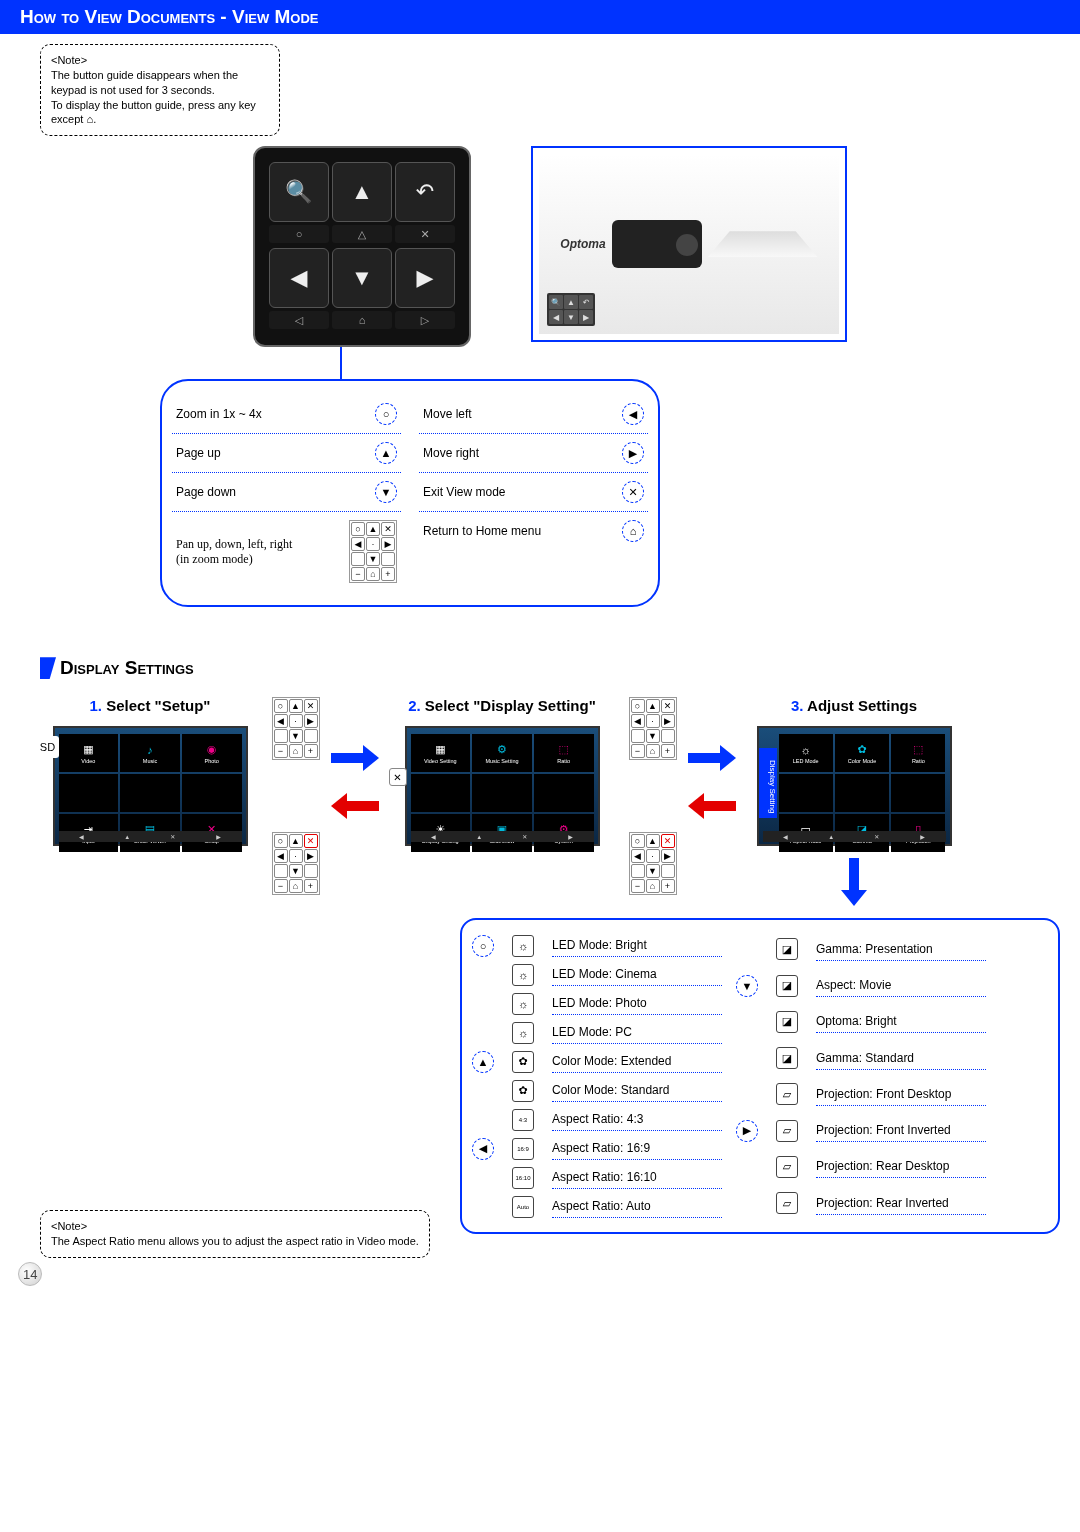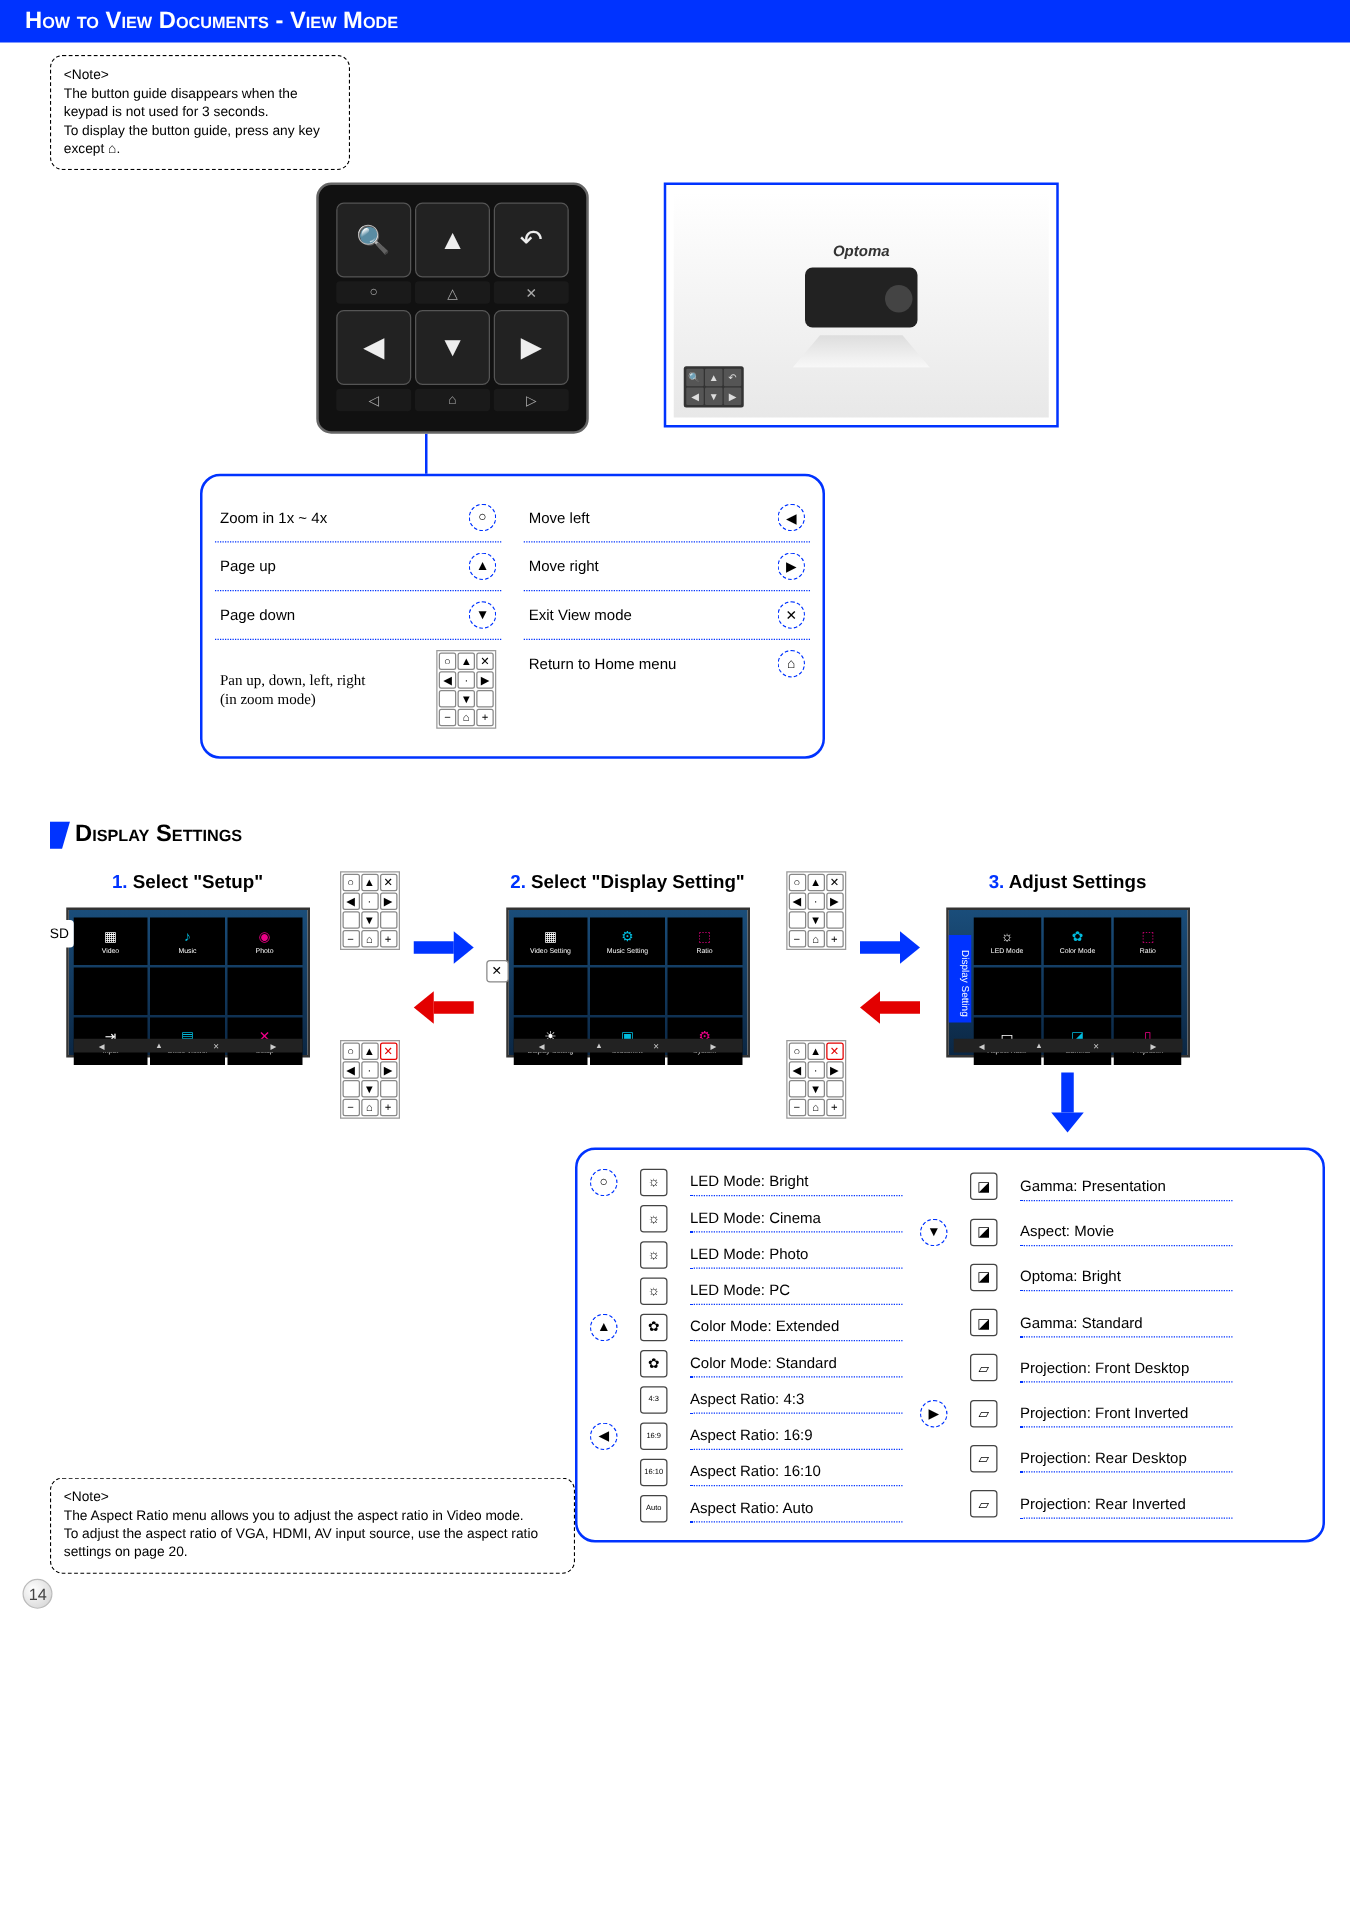--- a/index.html
+++ b/index.html
@@ -6,24 +6,24 @@
   body { font-family: Arial, sans-serif; font-size: 12px; width: 1080px; background: #fff; color: #000; position: relative; }
   .header-bar { background: #0033ff; color: #fff; font-variant: small-caps; font-weight: bold; font-size: 19px; padding: 6px 20px; }
   .page { padding: 10px 20px 40px 40px; }
   .note-box { border: 1.5px dashed #000; border-radius: 10px; padding: 8px 10px; font-size: 11px; line-height: 1.35; display: inline-block; }
   .section-title { display: inline-block; background: #fff; font-variant: small-caps; font-weight: bold; font-size: 19px; padding-left: 20px; position: relative; margin: 14px 0 18px; }
   .section-title::before { content:""; position:absolute; left:0; top:0; bottom:0; width:16px; background:#0033ff; clip-path: polygon(0 0, 100% 0, 60% 100%, 0 100%); }
   .keypad { background:#111; border:2px solid #666; border-radius:12px; padding:14px; display:grid; grid-template-columns: repeat(3, 60px); grid-template-rows: 60px 20px 60px 20px; gap:3px; justify-content:center; }
   .keycap { background:#222; border:1px solid #555; border-radius:6px; display:flex; align-items:center; justify-content:center; color:#eee; font-size:22px; }
   .keycap-sm { height:18px; font-size:11px; color:#aaa; background:#1a1a1a; border-radius:3px; display:flex; align-items:center; justify-content:center; }
   .screen-frame { border:2px solid #0033ff; padding:6px; display:inline-block; background:#fff; }
-  .projector-thumb { width:300px; height:180px; background:linear-gradient(#fff,#e8e8e8); display:flex; flex-direction:column; align-items:center; justify-content:center; gap:6px; position:relative; }
+  .projector-thumb { width:300px; height:180px; background:linear-gradient(#fff,#e8e8e8); display:flex; flex-direction:row; align-items:center; justify-content:center; gap:6px; position:relative; }
   .mini-keypad { position:absolute; left:8px; bottom:8px; display:grid; grid-template-columns:repeat(3,14px); grid-auto-rows:14px; gap:1px; background:#333; padding:2px; border-radius:2px; }
   .mini-key { background:#555; border-radius:1px; display:flex; align-items:center; justify-content:center; color:#ddd; font-size:8px; }
-  .btn-table { border:2px solid #0033ff; border-radius:16px; padding:14px 10px; display:flex; gap:18px; }
+  .btn-table { border:2px solid #0033ff; border-radius:28px; padding:14px 10px; display:flex; gap:18px; }
   .btn-col { flex:1; }
   .btn-row { display:flex; align-items:center; justify-content:space-between; padding:8px 4px; border-bottom:1.5px dotted #0033ff; font-size:12px; }
   .btn-row:last-child { border-bottom:none; }
   .btn-icon { width:22px; height:22px; border:1.5px dashed #0033ff; border-radius:50%; display:flex; align-items:center; justify-content:center; font-size:11px; background:#fff; }
   .keypad-mini-icon { display:grid; grid-template-columns:repeat(3,14px); grid-auto-rows:14px; gap:1px; border:1px solid #999; padding:1px; }
   .keypad-mini-icon span { border:1px solid #888; display:flex; align-items:center; justify-content:center; font-size:9px; border-radius:2px; }
   .step-label { font-weight:bold; font-size:15px; margin-bottom:6px; }
   .step-label .num { color:#0033ff; }
   .menu-thumb { width:195px; height:120px; border:2px solid #333; background:linear-gradient(#1a4d7a,#0b2744); padding:6px 4px 16px; position:relative; }
   .menu-grid { display:grid; grid-template-columns:repeat(3,1fr); grid-auto-rows:38px; gap:2px; }
@@ -454,18 +454,17 @@
         <div class="sel-icon" style="visibility:hidden;"></div>
         <div class="set-icon" style="">▱</div>
         <div class="set-label">Projection: Rear Inverted</div>
       </div>
   </div>
 
   
   <div class="note-box" style="max-width:420px; margin-top:-90px;">
     <div>&lt;Note&gt;</div>
     <div>The Aspect Ratio menu allows you to adjust the aspect ratio in Video mode.</div>
-    <div>To adjust the aspect ratio of VGA, HDMI, AV input source, use the aspect ratio settings on page 20.</div>
   </div>
 
 </div>
 
 <div class="pagenum"><span>14</span></div>
 
 </body></html>

